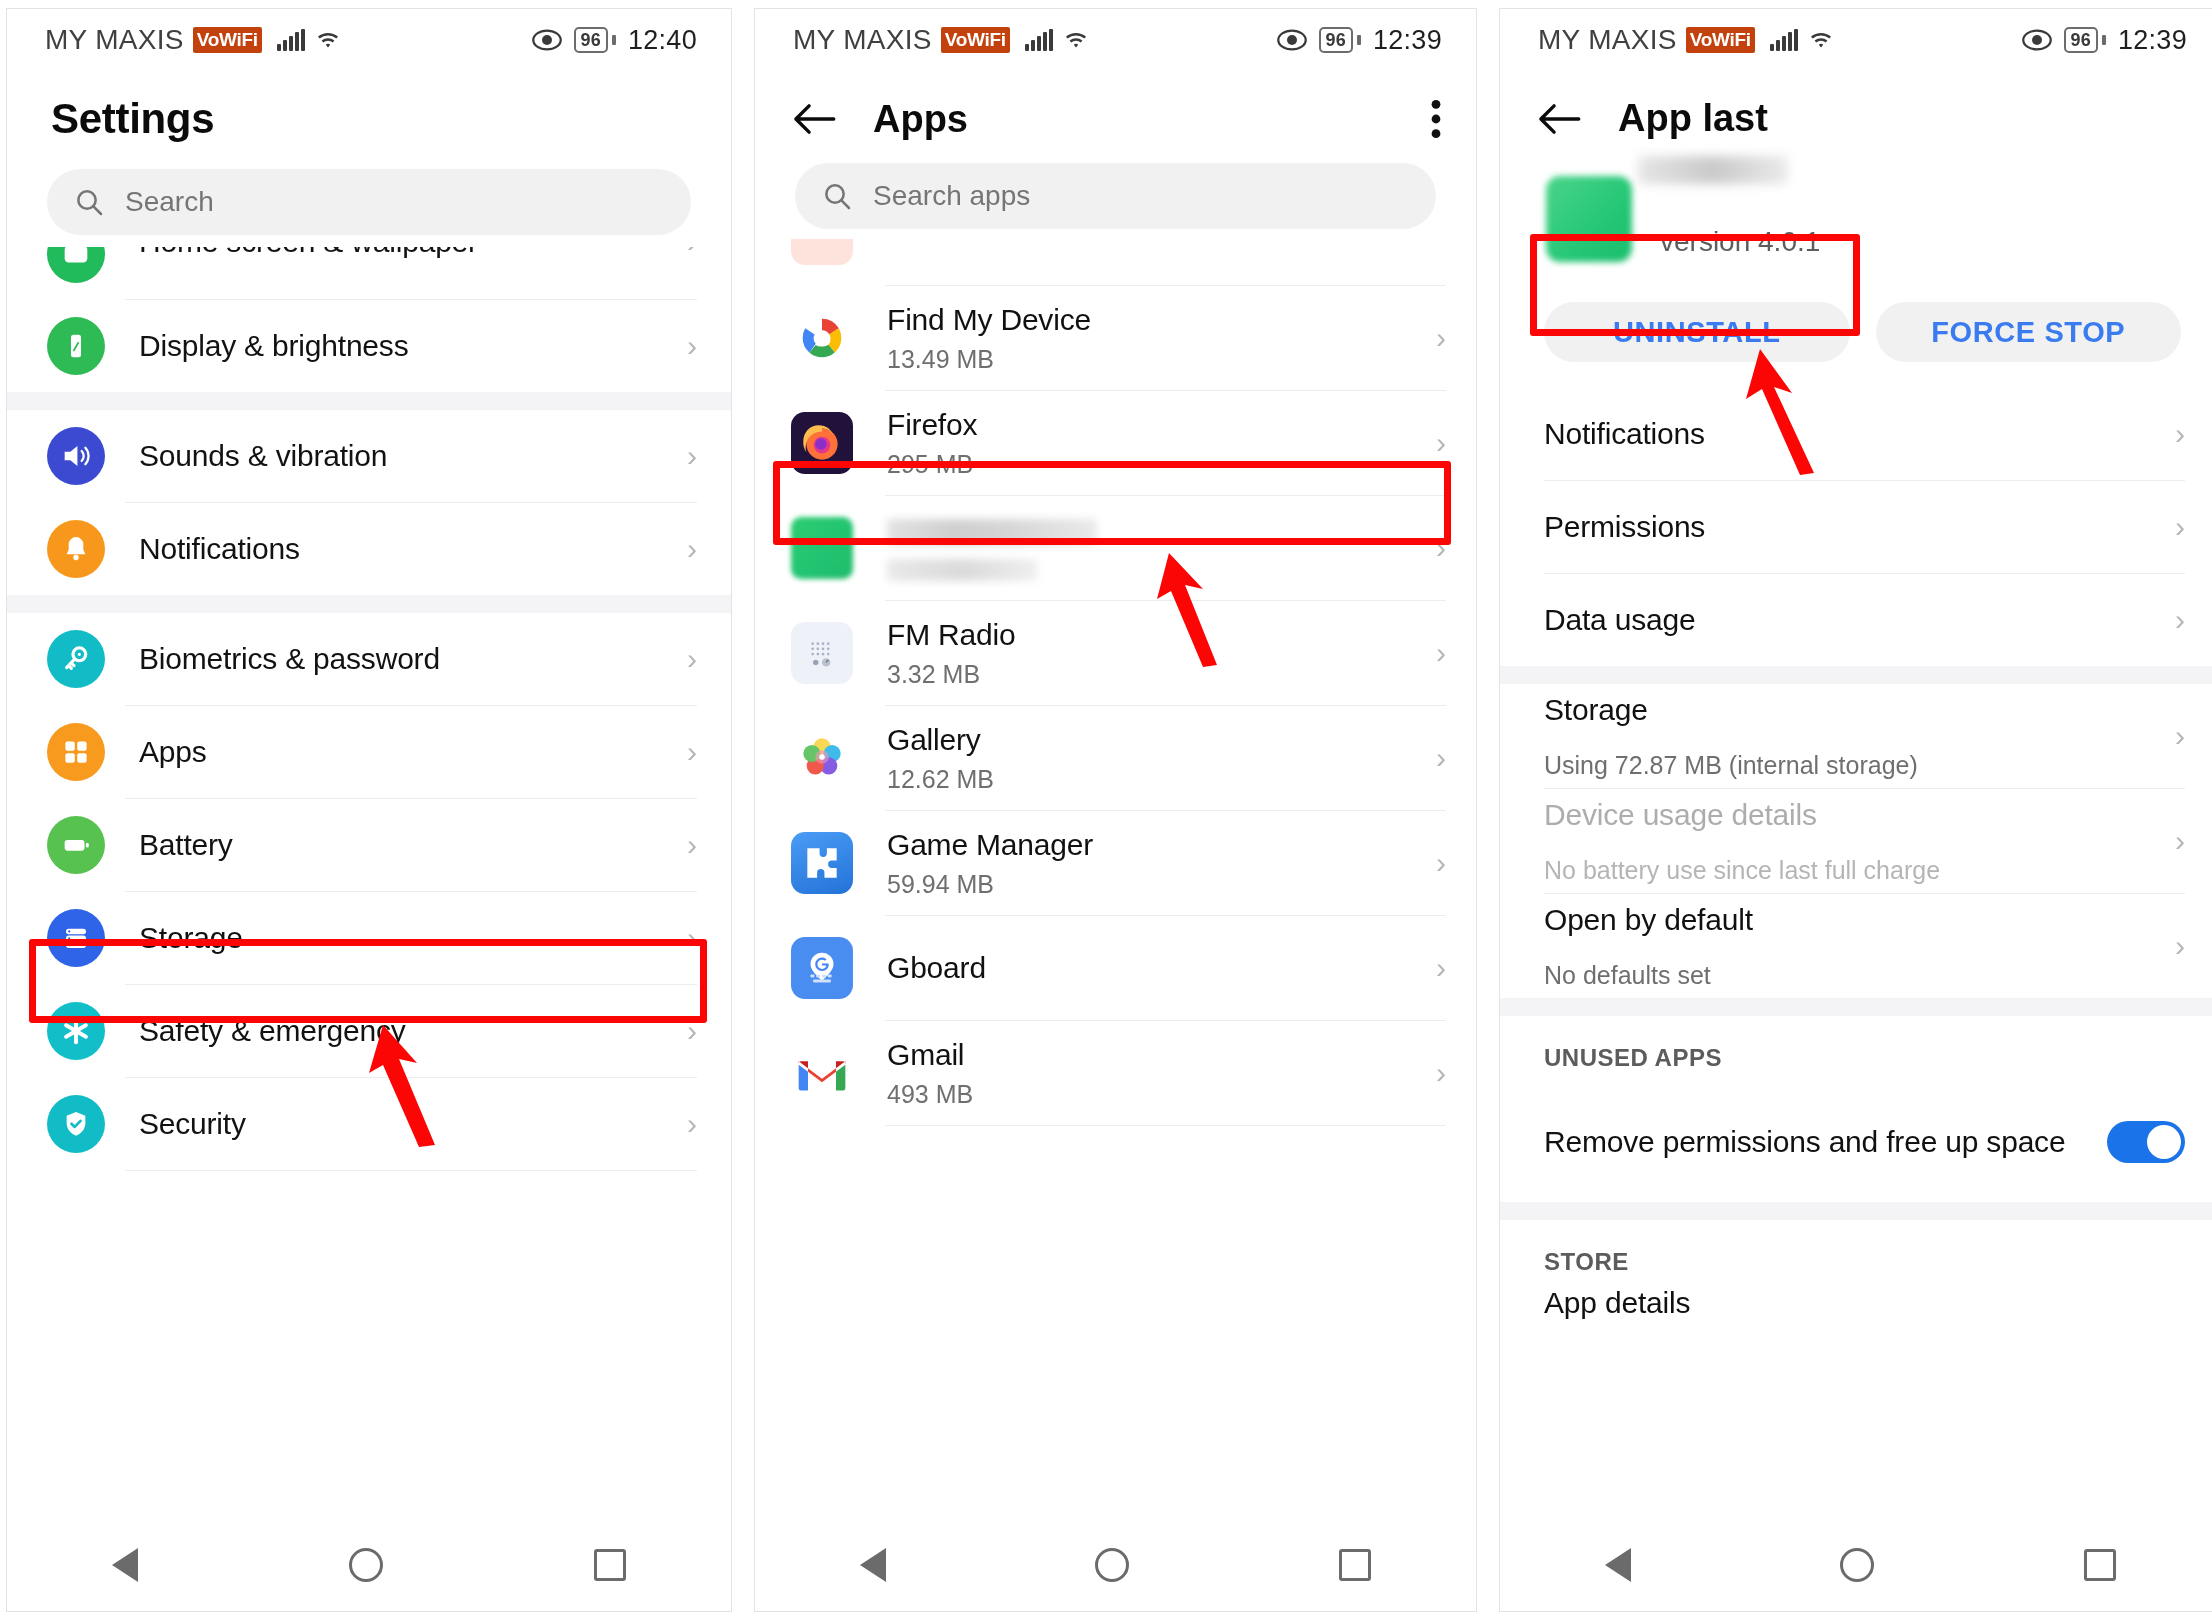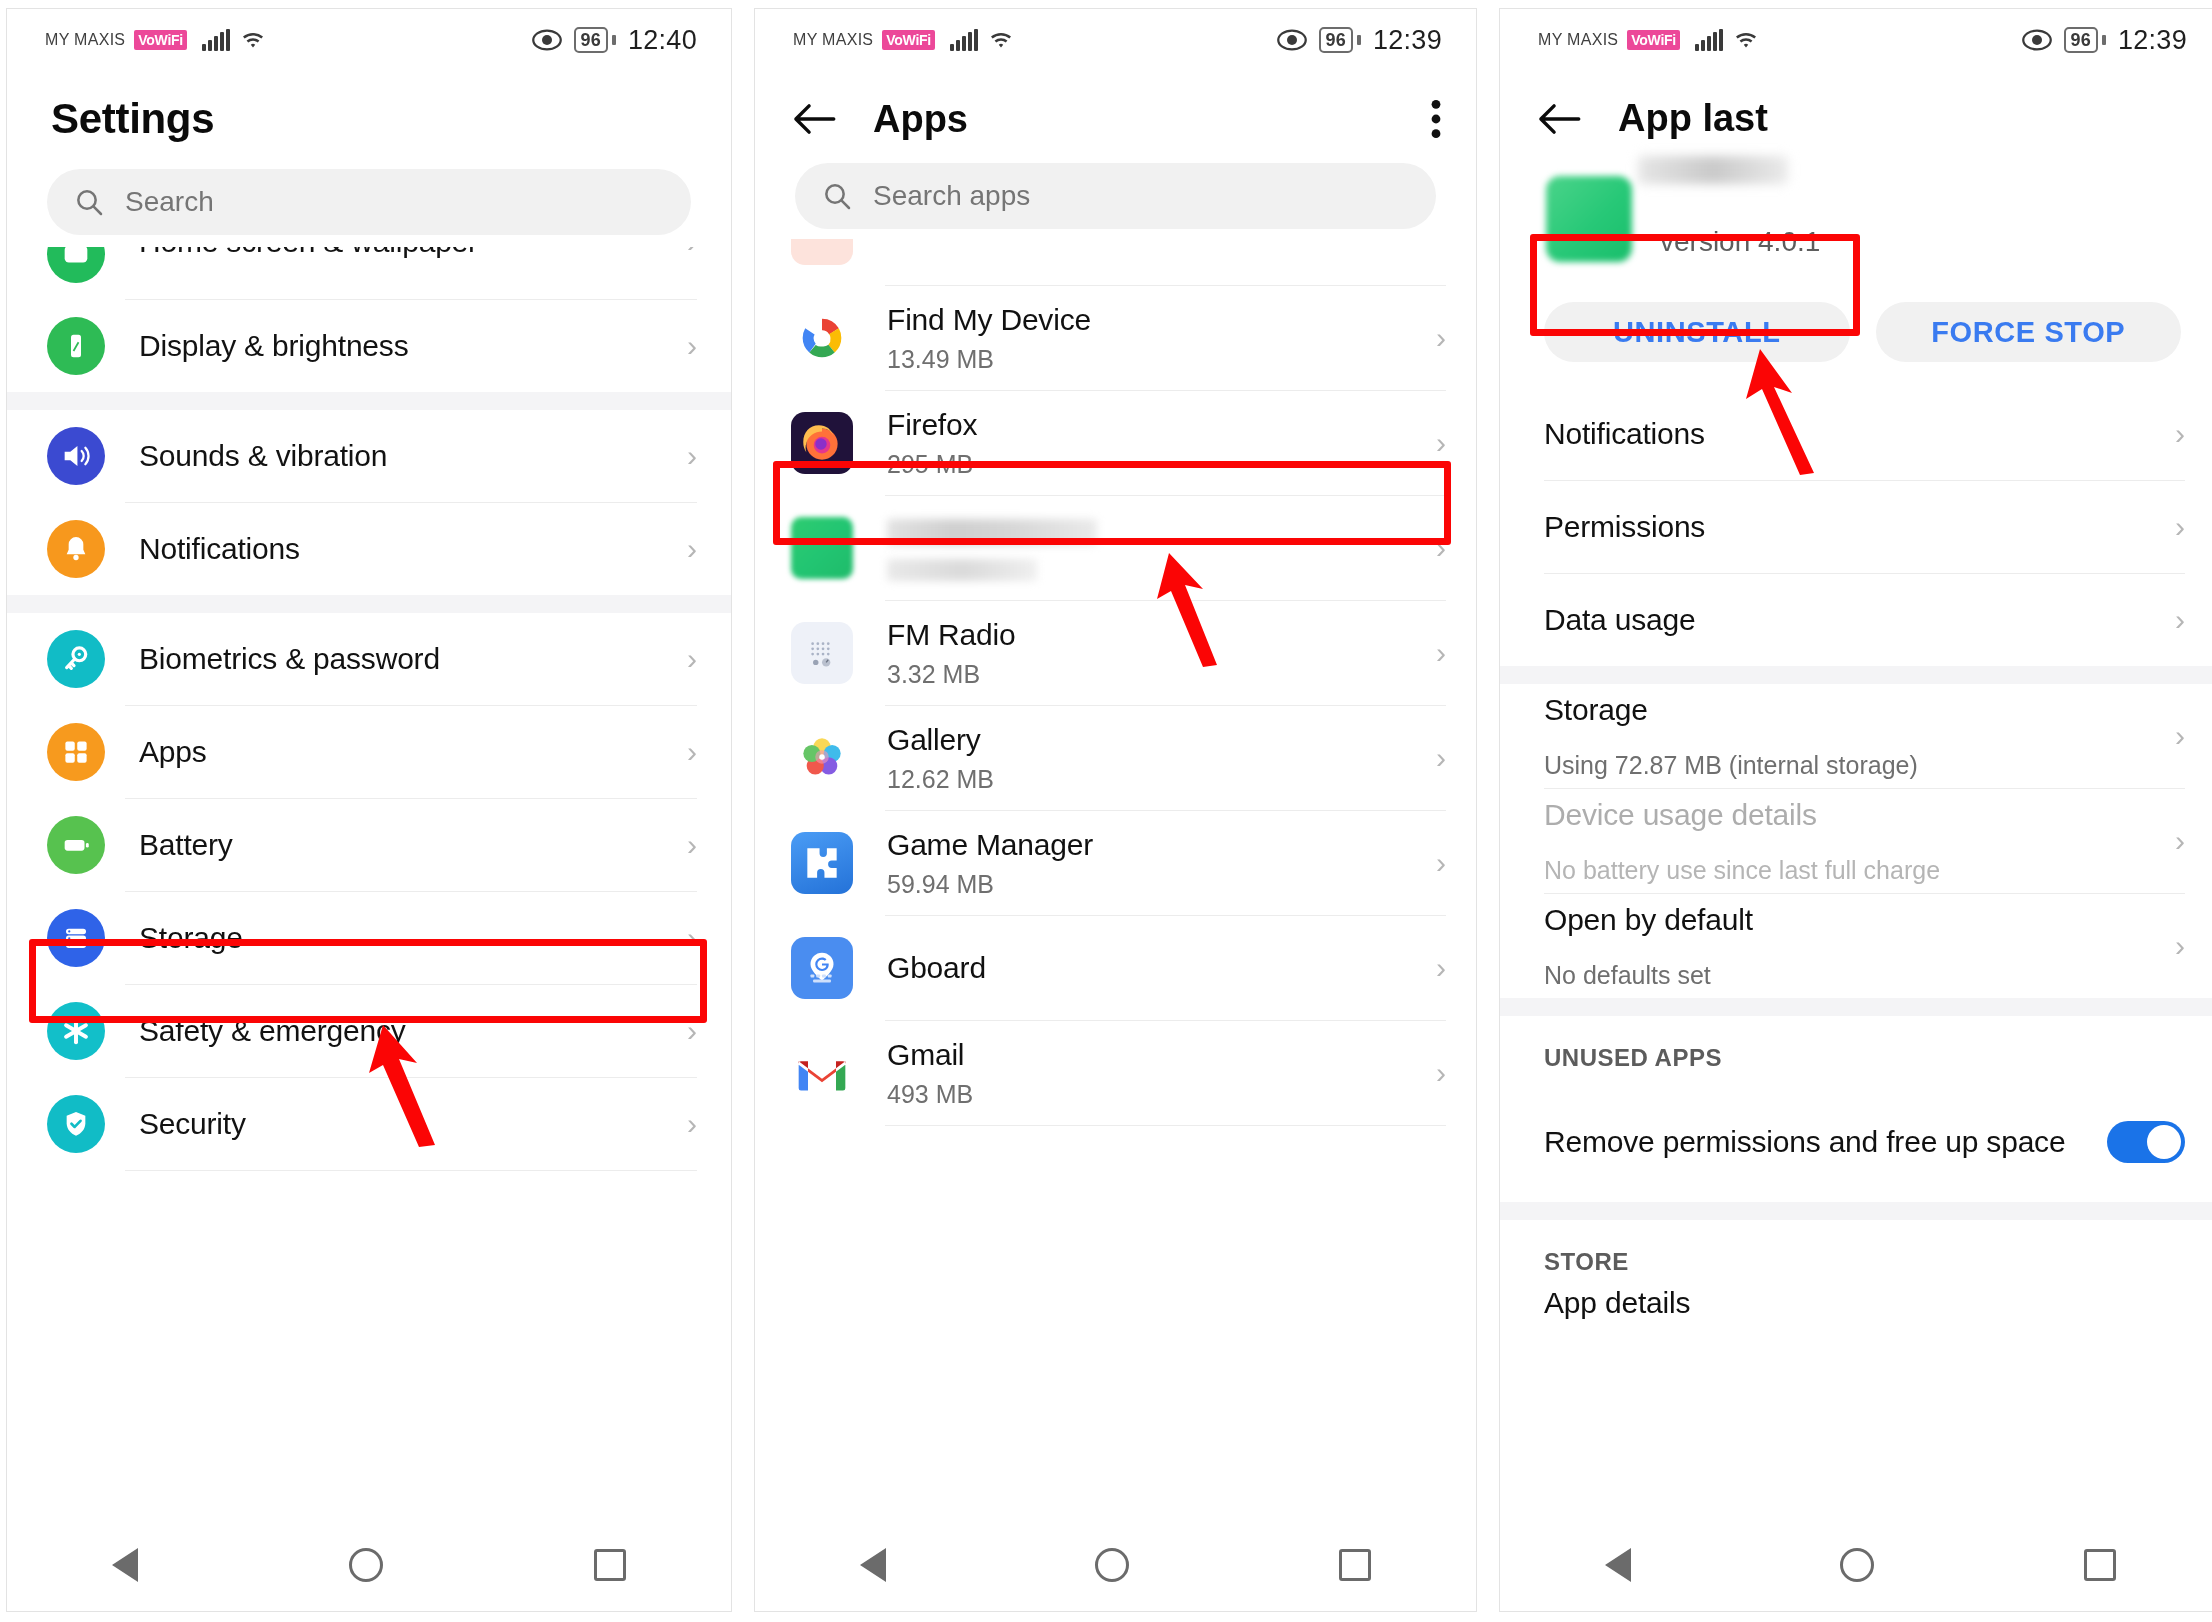--- a/index.html
+++ b/index.html
@@ -31,23 +31,23 @@
   .statusbar {
     height: 62px;
     display: flex;
     align-items: center;
     padding: 0 34px 0 38px;
     font-size: 23px;
     color: #3b3b3b;
     letter-spacing: .2px;
   }
   .sb-left { display: flex; align-items: center; gap: 9px; }
-  .carrier { font-size: 16px; color: #404040; font-family: "Liberation Sans", sans-serif; letter-spacing:.3px;}
+  .carrier { font-size: 28px; color: #404040; font-family: "Liberation Sans", sans-serif; letter-spacing:.3px;}
   .vowifi {
-    background: #ec4899; color:#fff; font-size: 14px; font-weight: bold;
+    background: #c2410c; color:#fff; font-size: 19px; font-weight: bold;
     padding: 2px 4px; border-radius: 2px; letter-spacing: -.3px;
   }
   .sb-spacer { flex: 1; }
   .sb-right { display: flex; align-items: center; gap: 12px; }
   .battpill {
     border: 2px solid #6c6c6c; border-radius: 5px;
     font-size: 18px; font-weight: 700; color: #3a3a3a;
     padding: 0px 5px; line-height: 22px;
   }
   .battcap { width:4px; height:10px; background:#6c6c6c; border-radius:1px; margin-left:-8px;}

